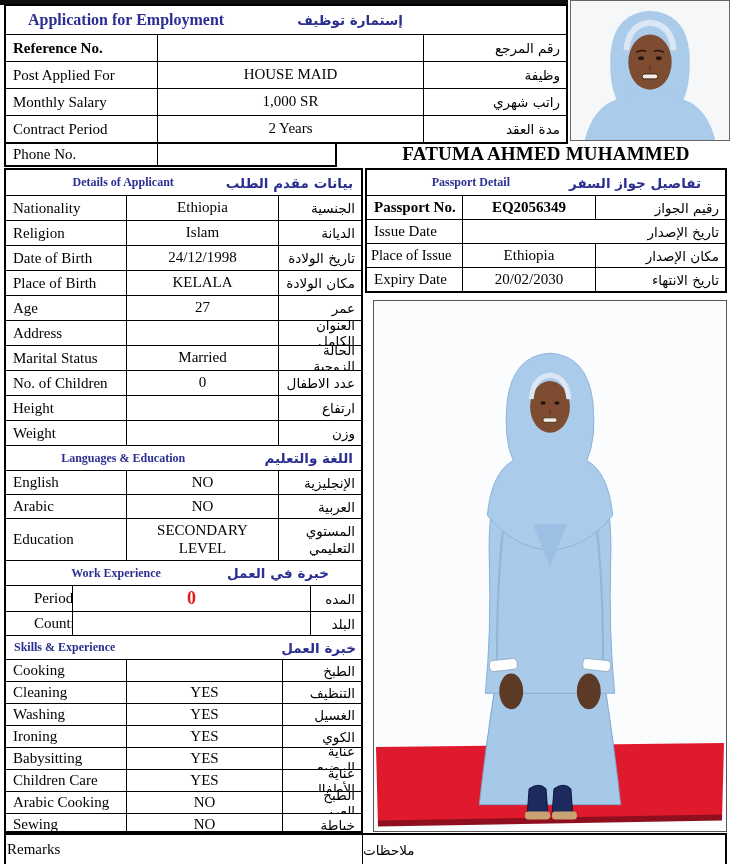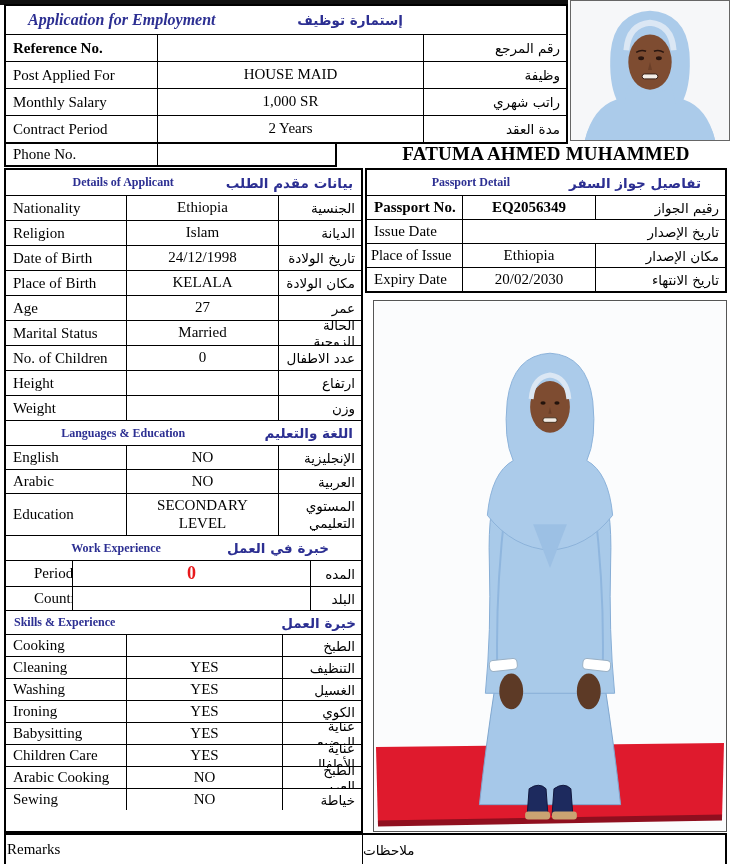--- a/index.html
+++ b/index.html
@@ -44,21 +44,21 @@
 </style>
 </head>
 <body>
 
 <div id="page">
 
   <div id="topbar"></div>
 
   <div class="tbl top" style="left:4px;top:4px;width:564px;">
     <div class="trow first sec-head r28">
-      <div class="h-en" style="left:22px;font-size:16px;font-style:italic;">Application for Employment</div>
+      <div class="h-en" style="left:22px;font-size:16px;">Application for Employment</div>
       <div class="h-ar ar" style="left:52%;">إستمارة توظيف</div>
     </div>
     <div class="trow r27">
       <div class="cell c1 lab bold">Reference No.</div>
       <div class="cell c2 val"></div>
       <div class="cell c3 arc ar">رقم المرجع</div>
     </div>
     <div class="trow r27">
       <div class="cell c1 lab">Post Applied For</div>
       <div class="cell c2 val">HOUSE MAID</div>
@@ -124,20 +124,25 @@
     </div>
     <div class="trow det r25">
       <div class="cell c1 lab">Place of Birth</div>
       <div class="cell c2 val">KELALA</div>
       <div class="cell c3 arc ar">مكان الولادة</div>
     </div>
     <div class="trow det r25">
       <div class="cell c1 lab">Age</div>
       <div class="cell c2 val">27</div>
       <div class="cell c3 arc ar">عمر</div>
+    </div>
+    <div class="trow det r25">
+      <div class="cell c1 lab">Address</div>
+      <div class="cell c2 val"></div>
+      <div class="cell c3 arc ar">العنوان الكامل</div>
     </div>
     <div class="trow det r25">
       <div class="cell c1 lab">Marital Status</div>
       <div class="cell c2 val">Married</div>
       <div class="cell c3 arc ar">الحالة الزوجية</div>
     </div>
     <div class="trow det r25">
       <div class="cell c1 lab">No. of Children</div>
       <div class="cell c2 val">0</div>
       <div class="cell c3 arc ar">عدد الاطفال</div>

